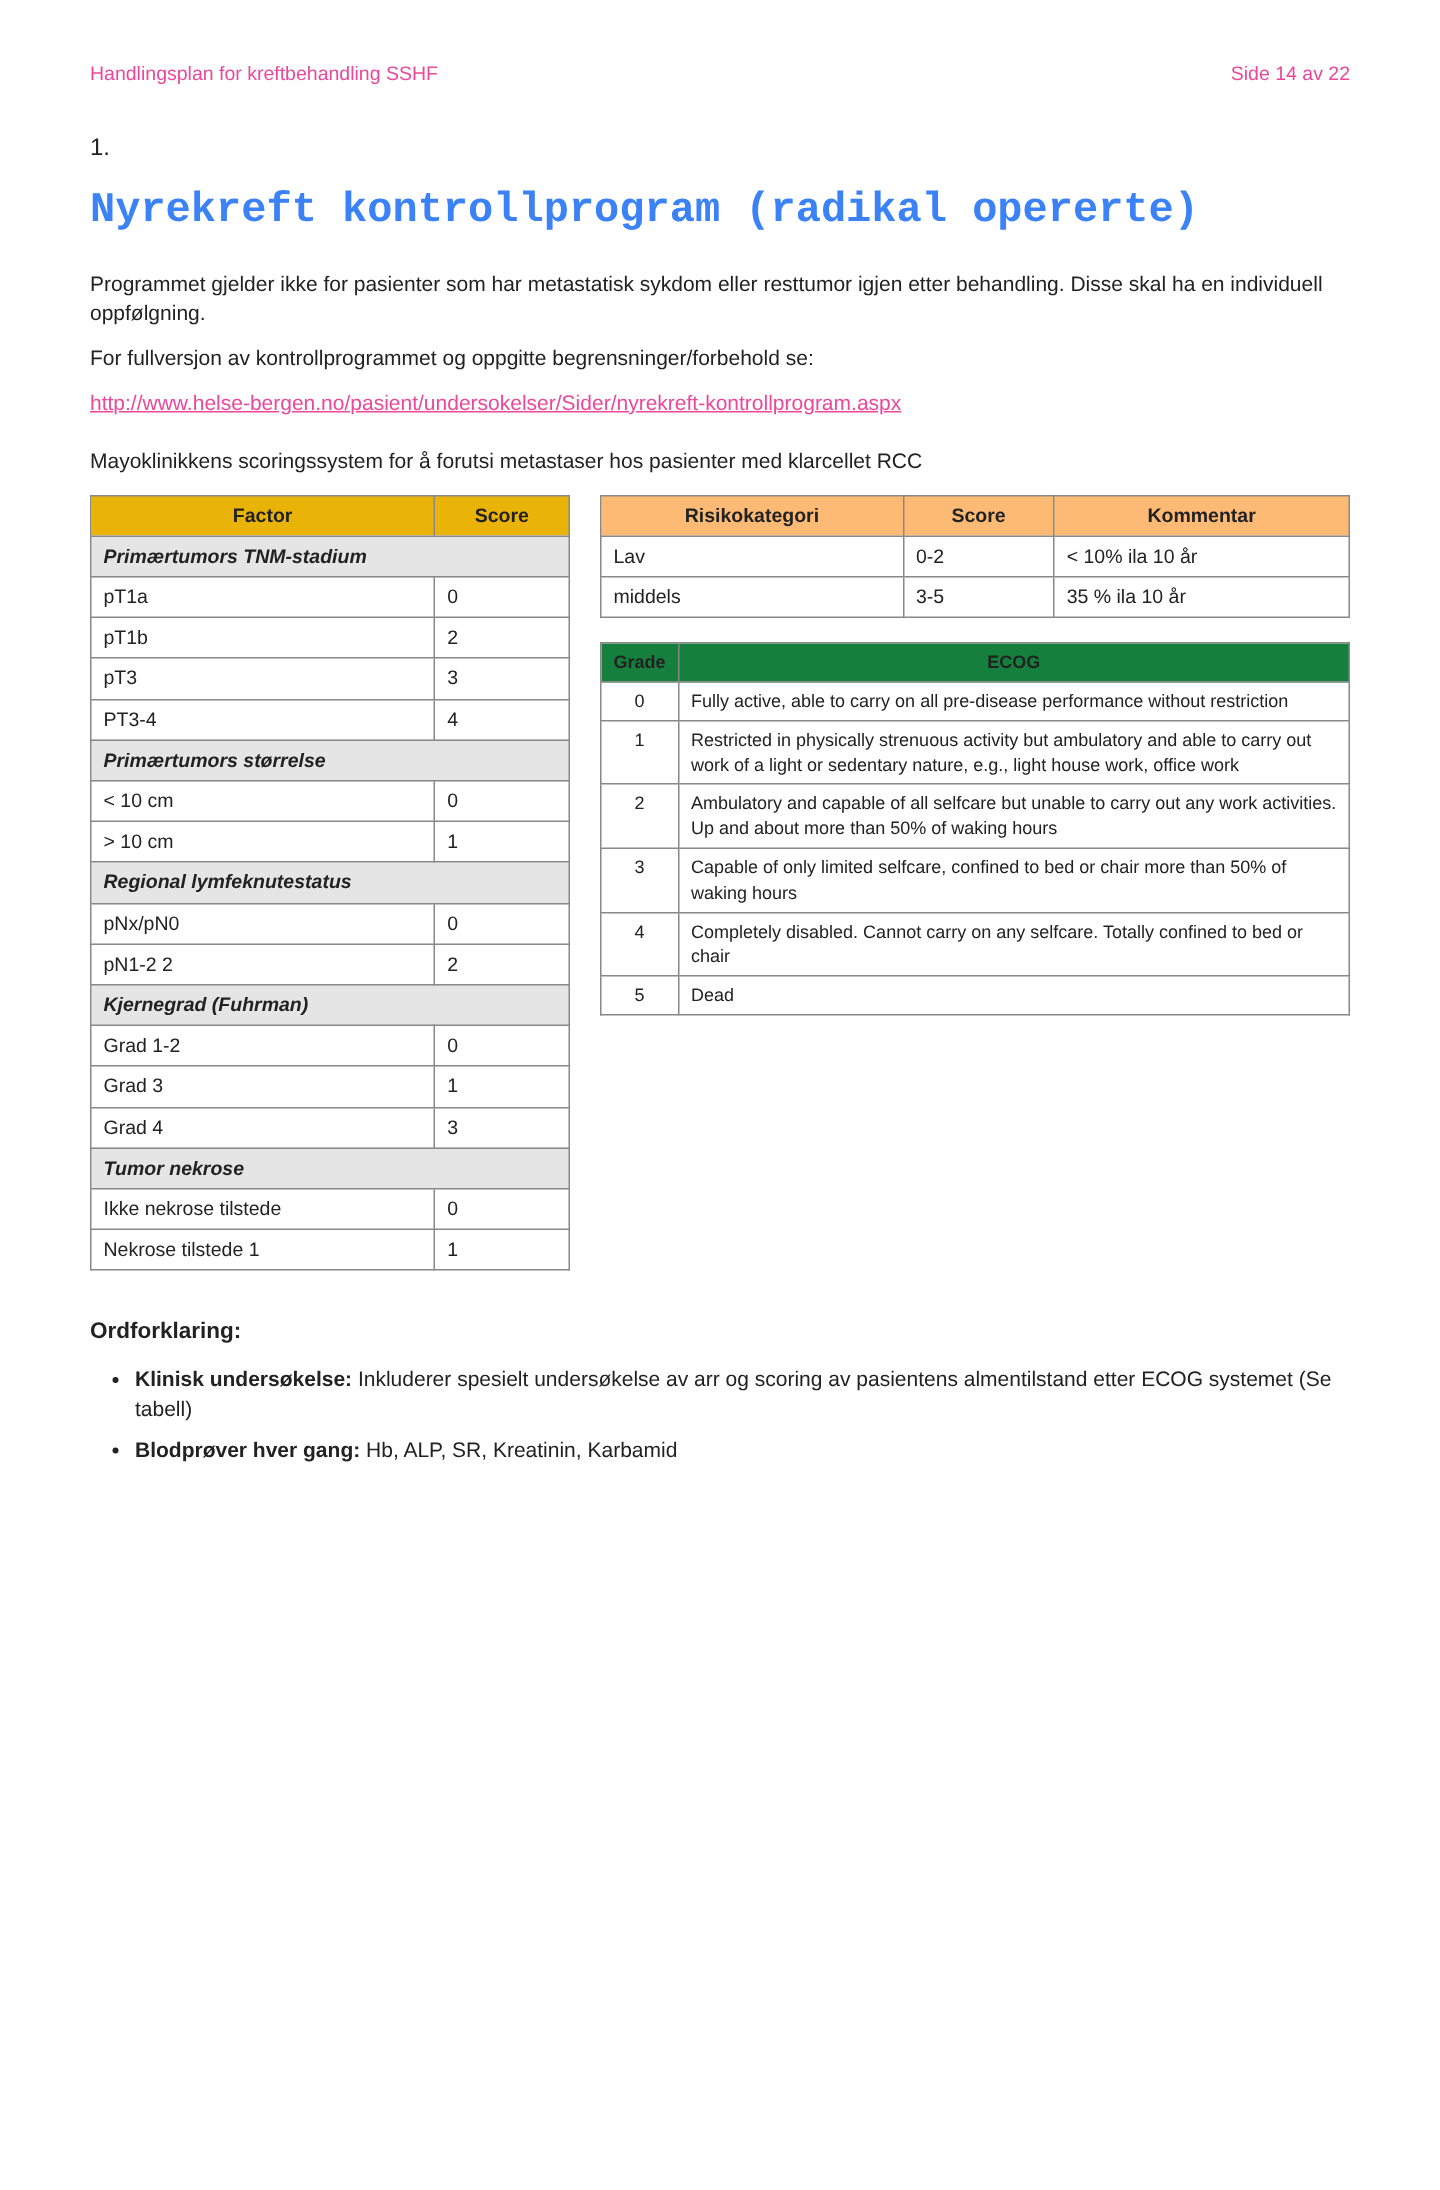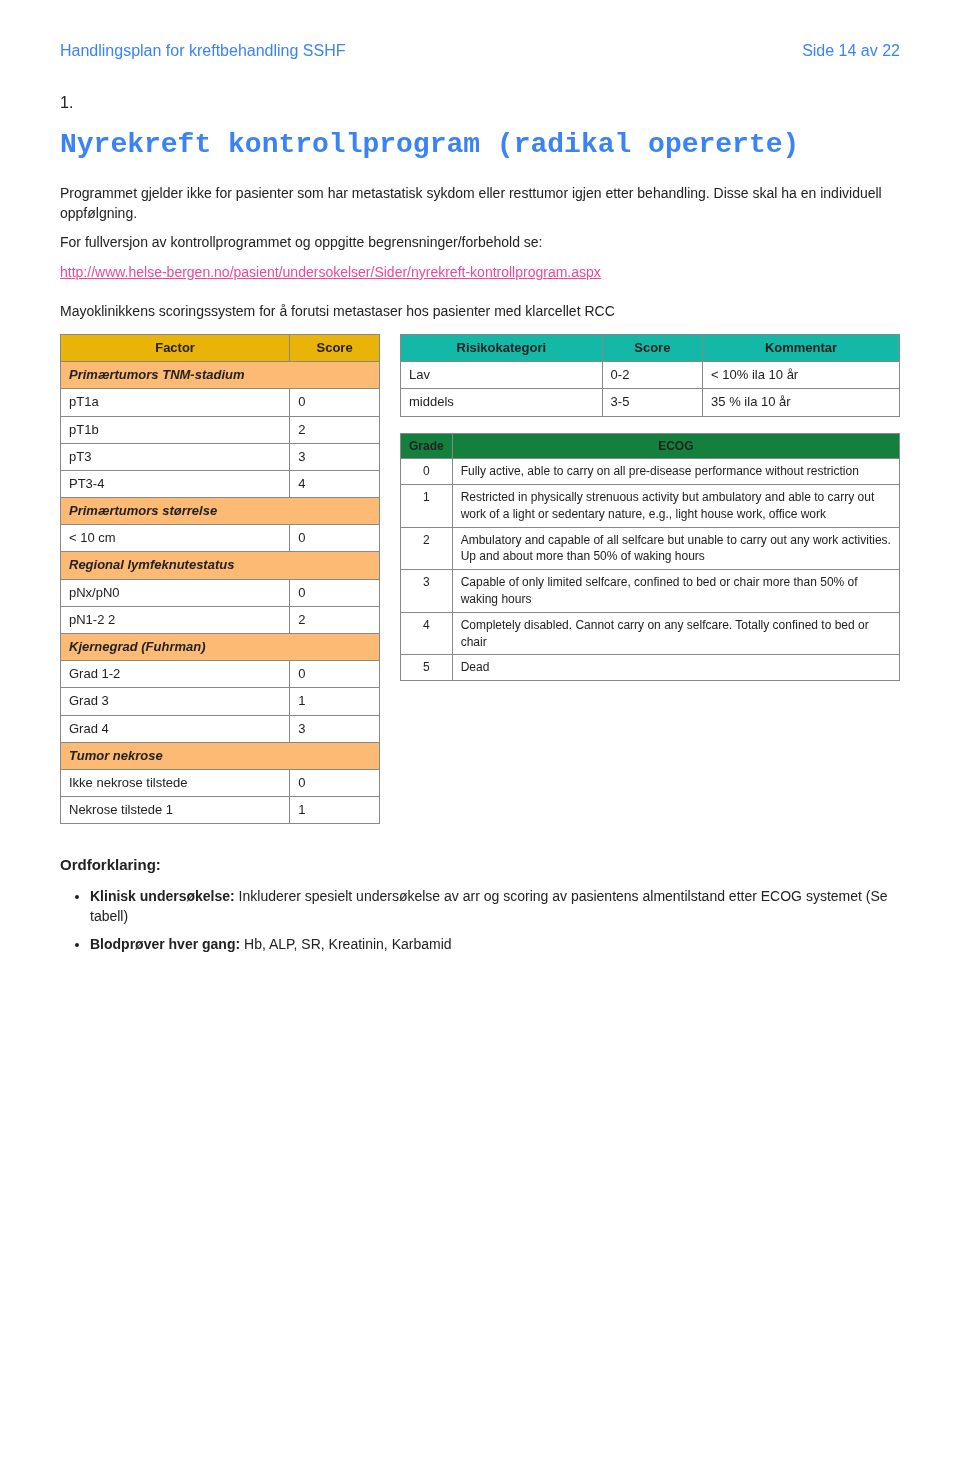--- a/index.html
+++ b/index.html
@@ -9,22 +9,22 @@
       color: #222;
       background: #fff;
       padding: 40px 60px;
       max-width: 960px;
       line-height: 1.4;
     }
     .page-header {
       display: flex;
       justify-content: space-between;
       margin-bottom: 30px;
-      font-size: 16px;
-      color: #3b82f6;
+      font-size: 13px;
+      color: #ec4899;
     }
     .section-number {
       font-size: 16px;
       margin-bottom: 10px;
     }
     .main-title {
       font-size: 28px;
       color: #3b82f6;
       font-weight: bold;
       margin-bottom: 20px;
@@ -65,24 +65,24 @@
       border: 1px solid #888;
       padding: 4px 8px;
     }
     .factor-table th {
       background: #eab308;
       font-weight: bold;
     }
     .factor-table .section-header td {
       font-style: italic;
       font-weight: bold;
+      background: #e5e5e5;
+    }
+    .risiko-table th {
       background: #fdba74;
-    }
-    .risiko-table th {
-      background: #14b8a6;
       font-weight: bold;
     }
     .ecog-table th {
       background: #15803d;
       font-weight: bold;
       font-size: 12px;
     }
     .ecog-table td {
       font-size: 12px;
       vertical-align: top;
@@ -157,20 +157,24 @@
             <td>PT3-4</td>
             <td>4</td>
           </tr>
           <tr class="section-header">
             <td colspan="2" style="font-style: italic; font-weight: bold;">Primærtumors størrelse</td>
           </tr>
           <tr>
             <td>&lt; 10 cm</td>
             <td>0</td>
           </tr>
+          <tr>
+            <td>&gt; 10 cm</td>
+            <td>1</td>
+          </tr>
           <tr class="section-header">
             <td colspan="2" style="font-style: italic; font-weight: bold;">Regional lymfeknutestatus</td>
           </tr>
           <tr>
             <td>pNx/pN0</td>
             <td>0</td>
           </tr>
           <tr>
             <td>pN1-2 2</td>
             <td>2</td>

